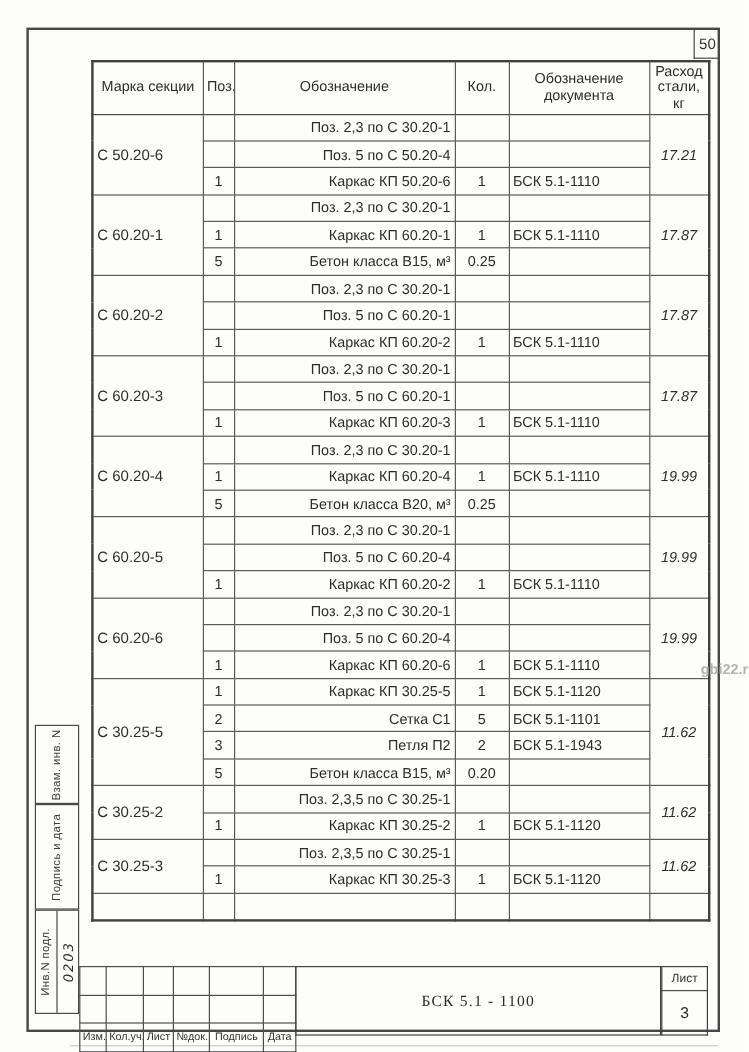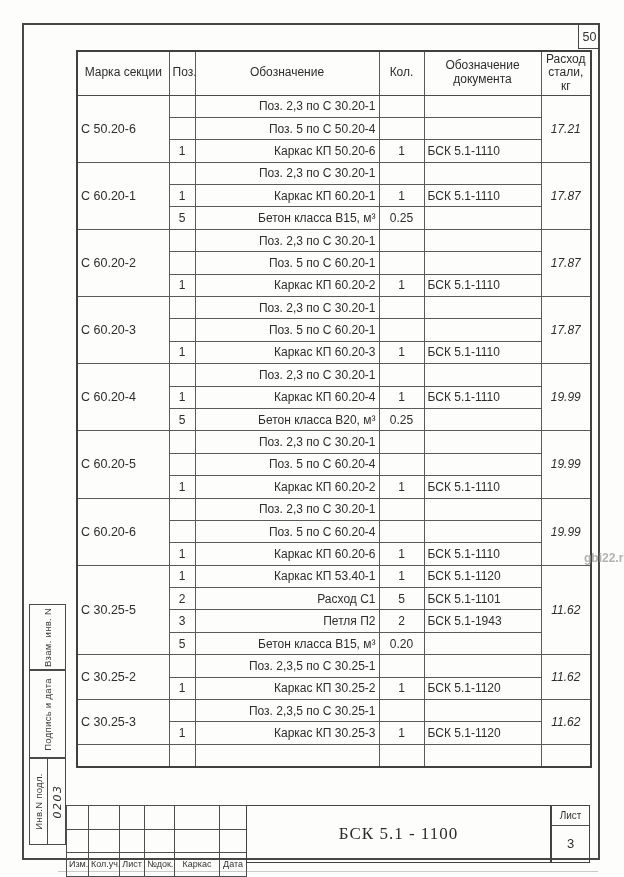--- a/index.html
+++ b/index.html
@@ -95,21 +95,21 @@
     border:1px solid #4e4e4e;height:18.5px;
     text-align:center;vertical-align:middle;padding:2px;
     overflow:hidden;white-space:nowrap;
   }
   table.rev{border:1.5px solid #424242;}
   .doc-cell{
     position:absolute;left:246px;top:805px;width:305px;height:58px;
     border:1.5px solid #424242;box-sizing:border-box;
     display:flex;align-items:center;justify-content:center;
     font-family:"Liberation Serif", serif;
-    font-size:17px;letter-spacing:1px;color:#2c2c2c;
+    font-size:13px;letter-spacing:1px;color:#2c2c2c;
   }
   .sheet-label-cell{
     position:absolute;left:551px;top:805px;width:39px;height:21px;
     border:1.5px solid #424242;border-bottom:1px solid #4e4e4e;box-sizing:border-box;
     display:flex;align-items:center;justify-content:center;
     font-size:10px;color:#333;
   }
   .sheet-num-cell{
     position:absolute;left:551px;top:825px;width:39px;height:38px;
     border:1.5px solid #424242;border-top:none;box-sizing:border-box;
@@ -287,28 +287,28 @@
         </tr>
         <tr>
           <td class="c-pos">1</td>
           <td class="c-name">Каркас КП 60.20-6</td>
           <td class="c-qty">1</td>
           <td class="c-doc">БСК 5.1-1110</td>
         </tr>
         <tr class="group-first">
           <td rowspan="4" class="c-mark">С 30.25-5</td>
           <td class="c-pos">1</td>
-          <td class="c-name">Каркас КП 53.40-1</td>
+          <td class="c-name">Каркас КП 30.25-5</td>
           <td class="c-qty">1</td>
           <td class="c-doc">БСК 5.1-1120</td>
           <td rowspan="4" class="c-cons">11.62</td>
         </tr>
         <tr>
           <td class="c-pos">2</td>
-          <td class="c-name">Расход С1</td>
+          <td class="c-name">Сетка С1</td>
           <td class="c-qty">5</td>
           <td class="c-doc">БСК 5.1-1101</td>
         </tr>
         <tr>
           <td class="c-pos">3</td>
           <td class="c-name">Петля П2</td>
           <td class="c-qty">2</td>
           <td class="c-doc">БСК 5.1-1943</td>
         </tr>
         <tr>
@@ -399,21 +399,21 @@
           <td></td>
           <td></td>
           <td></td>
           <td></td>
       </tr>
       <tr>
         <td>Изм.</td>
         <td>Кол.уч.</td>
         <td>Лист</td>
         <td>№док.</td>
-        <td>Каркас</td>
+        <td>Подпись</td>
         <td>Дата</td>
       </tr>
     </tbody>
   </table>
 
   <div class="doc-cell">БСК 5.1 - 1100</div>
   <div class="sheet-label-cell">Лист</div>
   <div class="sheet-num-cell">3</div>
 
   <div class="watermark">gbi22.ru</div>

